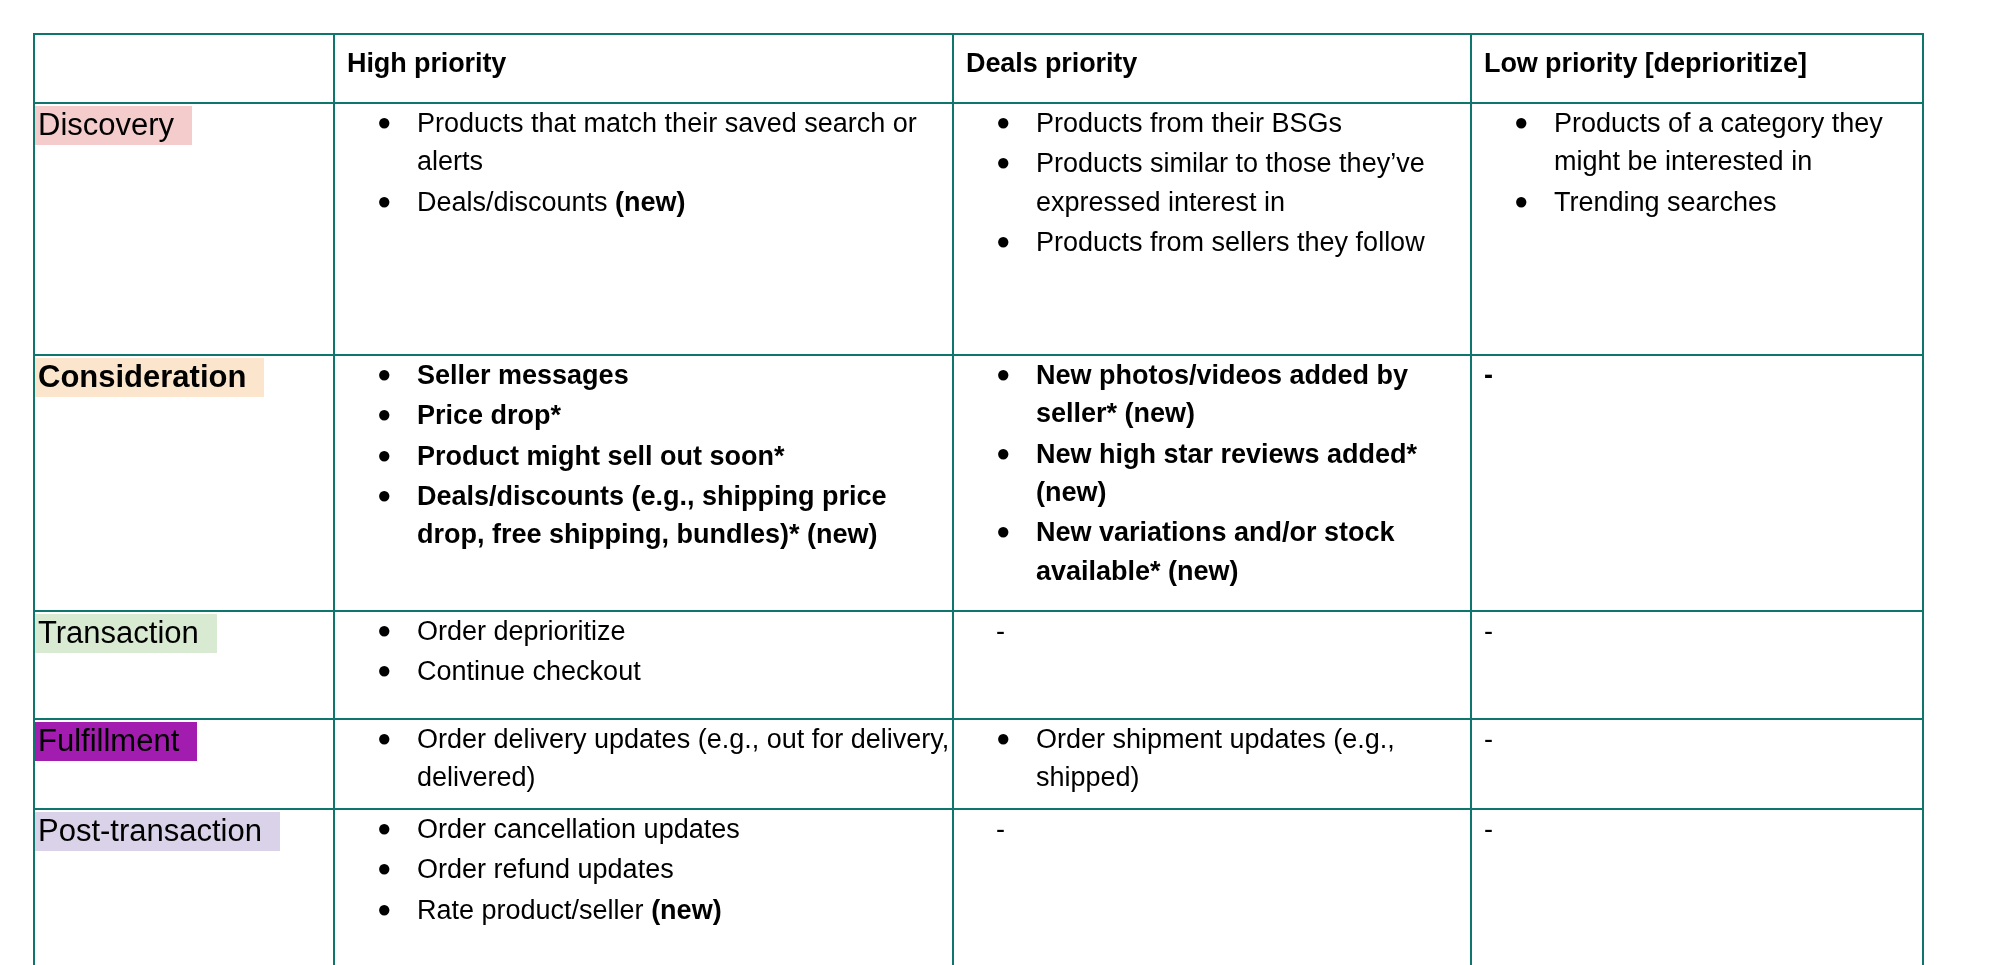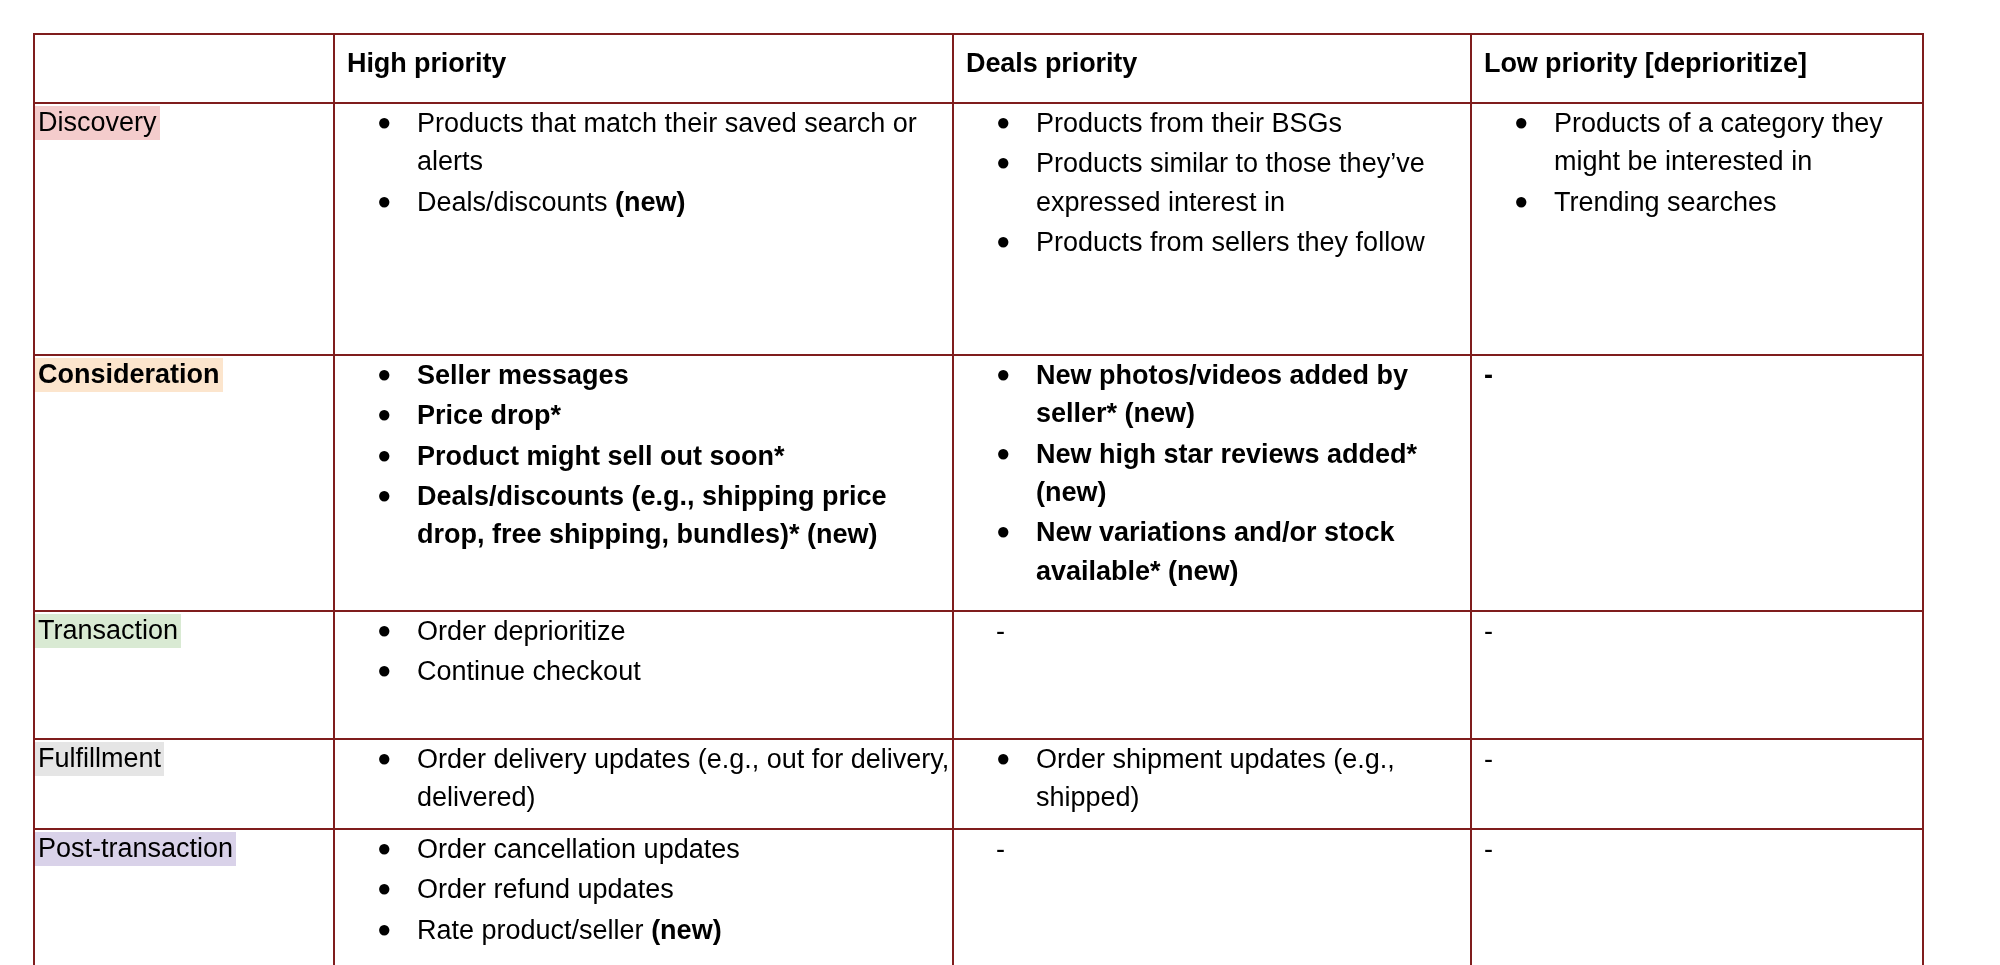--- a/index.html
+++ b/index.html
@@ -22,21 +22,21 @@
   }
   table.matrix {
     position: absolute;
     left: 33px;
     top: 33px;
     width: 1889px;
     border-collapse: collapse;
     table-layout: fixed;
   }
   table.matrix td, table.matrix th {
-    border: 2px solid #7f1d1d;
+    border: 2px solid #0f766e;
     vertical-align: top;
     padding: 0;
     background: #ffffff;
   }
   col.c-stage  { width: 300px; }
   col.c-high   { width: 619px; }
   col.c-medium { width: 518px; }
   col.c-low    { width: 452px; }
 
   
@@ -52,23 +52,23 @@
     white-space: nowrap;
   }
   th.blank-header { padding: 0; }
 
   
   td.stage-cell {
     padding: 14px 0 0 12px;
   }
   .stage-label {
     display: inline;
-    font-size: 27px;
+    font-size: 31px;
     line-height: 1.35;
-    padding: 1px 3px 3px 3px;
+    padding: 1px 18px 3px 3px;
     box-decoration-break: clone;
     -webkit-box-decoration-break: clone;
   }
 
   
   td.list-cell {
     padding: 14px 16px 14px 0;
   }
   ul.items {
     margin: 0;
@@ -158,37 +158,37 @@
             <ul class="items">
               <li><span class="bullet">●</span><span class="txt">New photos/videos added by seller* </span><b>(new)</b></li>
               <li><span class="bullet">●</span><span class="txt">New high star reviews added* </span><b>(new)</b></li>
               <li><span class="bullet">●</span><span class="txt">New variations and/or stock available* </span><b>(new)</b></li>
             </ul>
           </td>
           <td class="dash-cell">
             <span class="dash flush">-</span>
           </td>
         </tr>
-        <tr style="height: 128px; margin-top: 40px;">
+        <tr style="height: 108px; margin-top: 40px;">
           <td class="stage-cell"><span class="stage-label" style="background-color: rgb(217, 234, 211);">Transaction</span></td>
           <td class="list-cell">
             <ul class="items">
               <li><span class="bullet">●</span><span class="txt">Order deprioritize</span></li>
               <li><span class="bullet">●</span><span class="txt">Continue checkout</span></li>
             </ul>
           </td>
           <td class="dash-cell">
             <span class="dash indent">-</span>
           </td>
           <td class="dash-cell">
             <span class="dash flush">-</span>
           </td>
         </tr>
         <tr style="height: 90px;">
-          <td class="stage-cell"><span class="stage-label" style="background-color: #e5e5e5;">Fulfillment</span></td>
+          <td class="stage-cell"><span class="stage-label" style="background-color: #a21caf;">Fulfillment</span></td>
           <td class="list-cell">
             <ul class="items">
               <li><span class="bullet">●</span><span class="txt">Order delivery updates (e.g., out for delivery, delivered)</span></li>
             </ul>
           </td>
           <td class="list-cell">
             <ul class="items">
               <li><span class="bullet">●</span><span class="txt">Order shipment updates (e.g., shipped)</span></li>
             </ul>
           </td>

